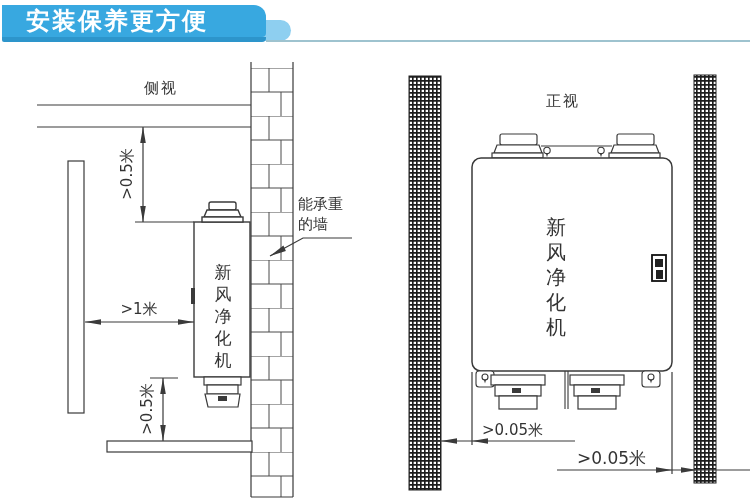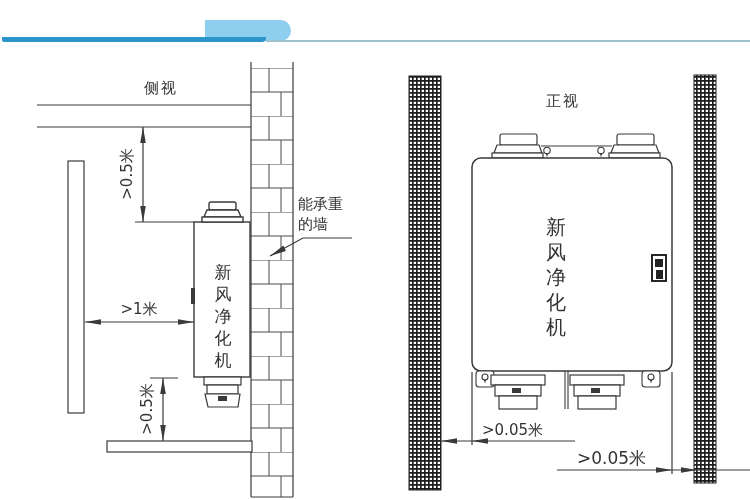--- a/index.html
+++ b/index.html
@@ -20,20 +20,23 @@
   .dim-big{font-size:17px;}
   .dev-char{font-size:17px;}
   .dev-char-big{font-size:20px;}
 </style>
 </head>
 <body>
 
 <div class="stage">
 
   <div class="banner-tab"></div>
+  <div class="banner">
+    <span>安装保养更方便</span>
+  </div>
   <div class="banner-strip"></div>
   <div class="banner-rule"></div>
 
   <svg width="750" height="500" viewBox="0 0 750 500">
     <defs>
       <pattern id="brick" patternUnits="userSpaceOnUse" x="251" y="68" width="42" height="48">
         <path d="M0 0H42 M0 24H42 M18 0V24 M30 24V48" stroke="#4a4a4a" stroke-width="1" fill="none"></path>
       </pattern>
       <pattern id="hatch" patternUnits="userSpaceOnUse" width="4" height="4">
         <rect width="4" height="4" fill="#fff"></rect>

